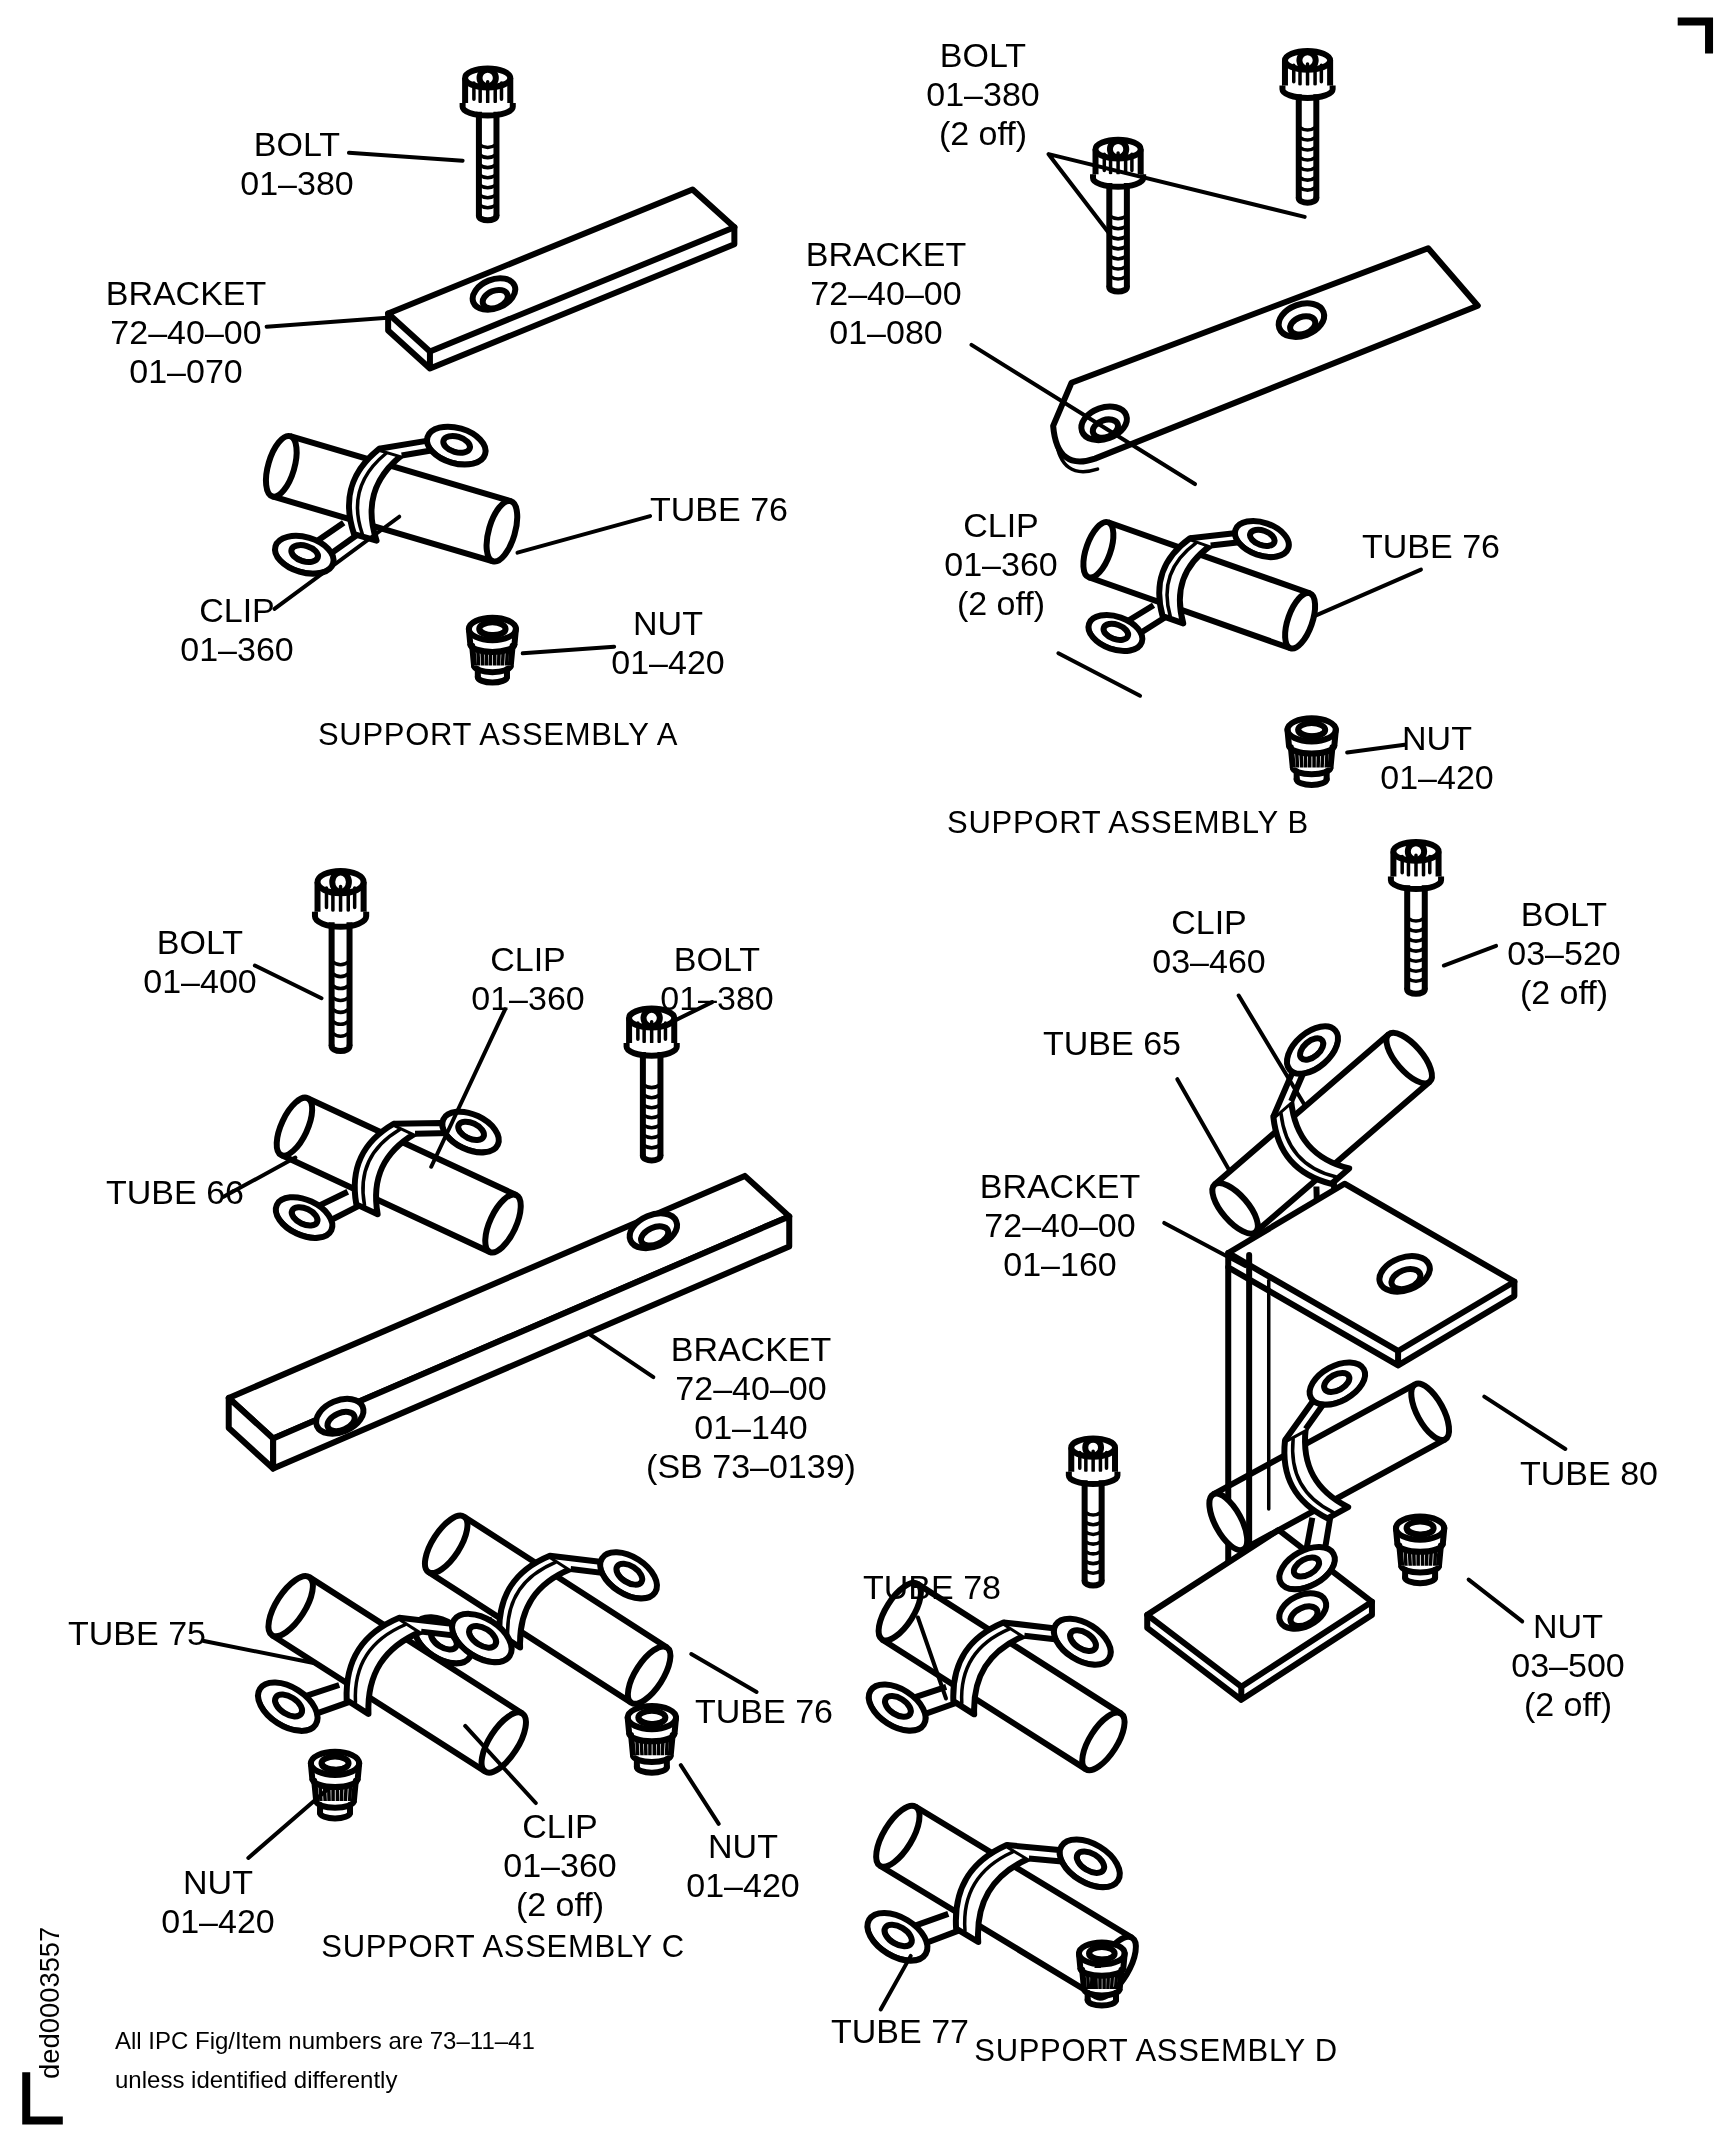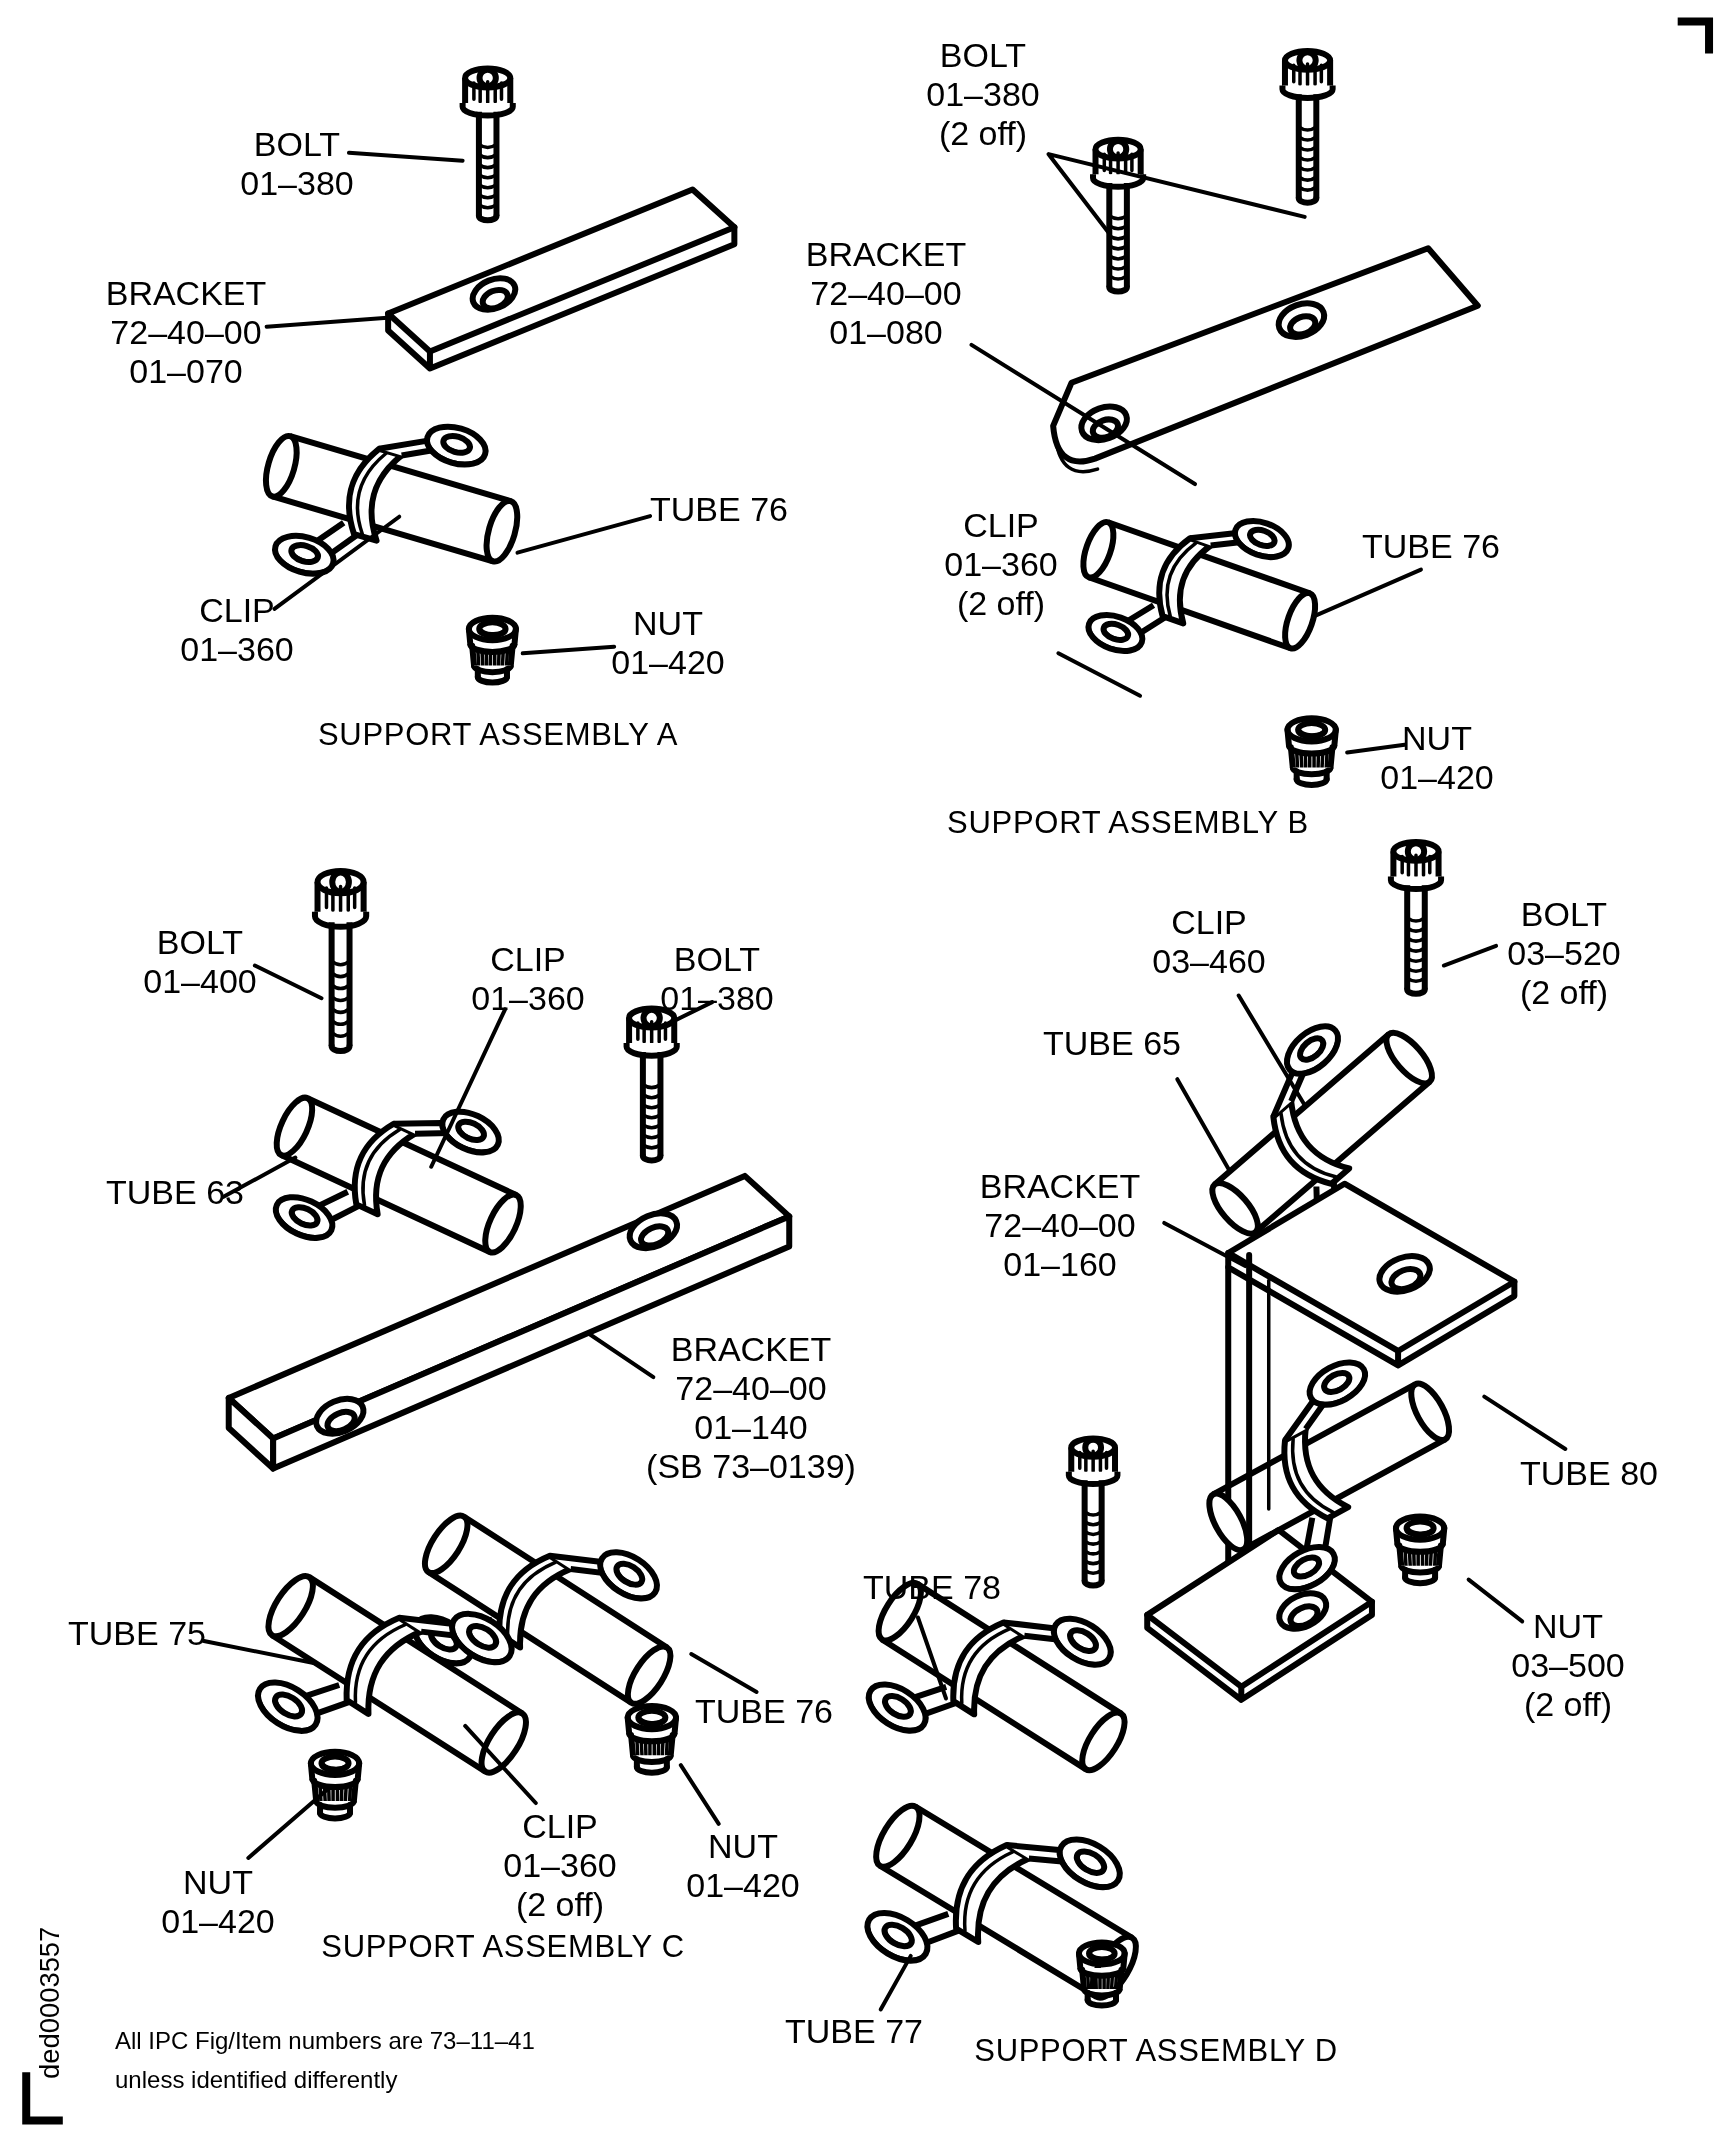--- a/index.html
+++ b/index.html
@@ -212,21 +212,21 @@
 <div class="label" style="left:1437px;top:719px">NUT
 01–420</div>
 <div class="title" style="left:1128px;top:805px">SUPPORT ASSEMBLY B</div>
 
 <div class="label" style="left:200px;top:923px">BOLT
 01–400</div>
 <div class="label" style="left:528px;top:940px">CLIP
 01–360</div>
 <div class="label" style="left:717px;top:940px">BOLT
 01–380</div>
-<div class="label" style="left:175px;top:1173px">TUBE 63</div>
+<div class="label" style="left:175px;top:1173px">TUBE 66</div>
 <div class="label" style="left:751px;top:1330px">BRACKET
 72–40–00
 01–140
 (SB 73–0139)</div>
 <div class="label" style="left:137px;top:1614px">TUBE 75</div>
 <div class="label" style="left:764px;top:1692px">TUBE 76</div>
 <div class="label" style="left:560px;top:1807px">CLIP
 01–360
 (2 off)</div>
 <div class="label" style="left:743px;top:1827px">NUT
@@ -242,19 +242,19 @@
 (2 off)</div>
 <div class="label" style="left:1112px;top:1024px">TUBE 65</div>
 <div class="label" style="left:1060px;top:1167px">BRACKET
 72–40–00
 01–160</div>
 <div class="label" style="left:1589px;top:1454px">TUBE 80</div>
 <div class="label" style="left:1568px;top:1607px">NUT
 03–500
 (2 off)</div>
 <div class="label" style="left:932px;top:1568px">TUBE 78</div>
-<div class="label" style="left:854px;top:2012px">TUBE 77</div>
+<div class="label" style="left:900px;top:2012px">TUBE 77</div>
 <div class="title" style="left:1156px;top:2033px">SUPPORT ASSEMBLY D</div>
 
 <div class="footnote">All IPC Fig/Item numbers are 73–11–41
 unless identified differently</div>
 <div class="docnum">ded0003557</div>
 
 
 </body></html>

